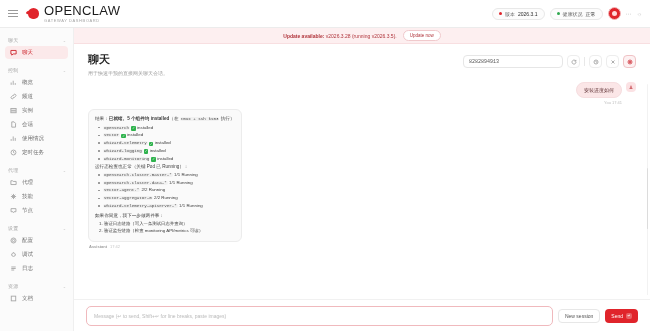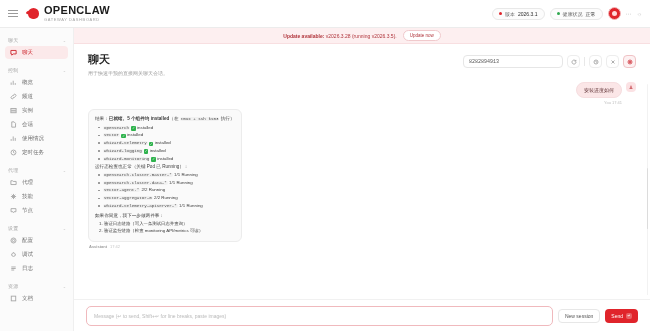--- a/index.html
+++ b/index.html
@@ -34,21 +34,21 @@
     width: 11px; height: 11px; border-radius: 50% 50% 45% 45%;
     background: #e0242b; position: relative;
   }
   .brand-mark::after {
     content: ""; position: absolute; left: -2px; top: 3px;
     width: 4px; height: 3px; background: #e0242b;
     border-radius: 50%; transform: rotate(-25deg);
   }
   .brand-text { line-height: 1; }
   .brand-title {
-    font-size: 11px; font-weight: bold; color: #1c1c1c;
+    font-size: 13px; font-weight: normal; color: #1c1c1c;
     letter-spacing: 0.3px;
   }
   .brand-sub {
     font-size: 4px; color: #a5a5a5; letter-spacing: 0.6px; margin-top: 1.5px;
   }
   .topbar-right {
     margin-left: auto; display: flex; align-items: center; gap: 5px;
   }
   .pill {
     display: inline-flex; align-items: center; gap: 3px;

